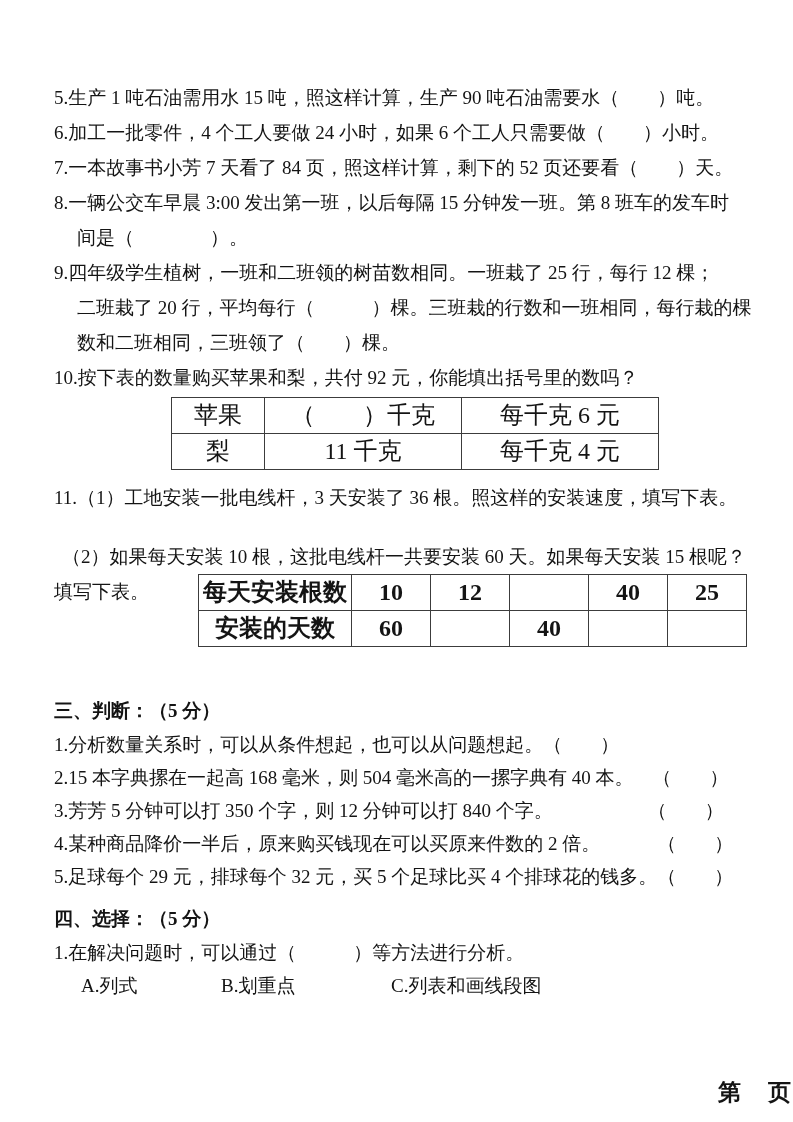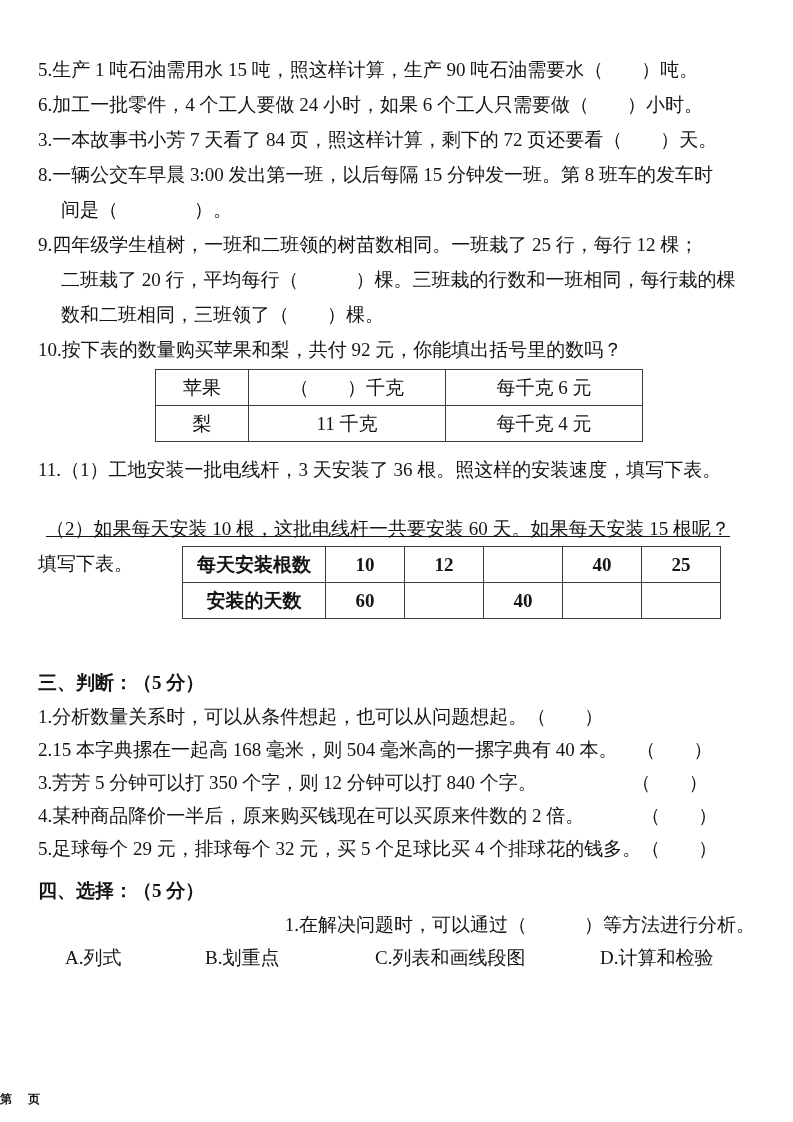--- a/index.html
+++ b/index.html
@@ -1,63 +1,63 @@
 <!DOCTYPE html>
 <html><head>
 <meta charset="utf-8">
 <style>
   html,body{margin:0;padding:0;}
   body{
     width:793px;height:1122px;background:#ffffff;position:relative;
     font-family:"Liberation Serif","DejaVu Serif",serif;
     color:#141414;overflow:hidden;
   }
-  .page{padding:52px 38px 0 38px;font-size:19px;line-height:35px;}
+  .page{padding:80px 38px 0 38px;font-size:19px;line-height:35px;margin-left:16px;}
   .line{white-space:nowrap;}
   .indent{padding-left:23px;}
-  .indent-sm{padding-left:8px;text-decoration:underline;}
+  .indent-sm{padding-left:8px;}
   table{border-collapse:collapse;table-layout:fixed;}
-  td{border:1.4px solid #3c3c3c;text-align:center;font-size:19px;
+  td{border:1.4px solid #3c3c3c;text-align:center;font-size:24px;
      padding:0 4px;overflow:hidden;white-space:nowrap;}
   .t10{margin:2px 0 0 117px;}
   .t10 td{height:35px;}
   .t10 .c0{width:84px;} .t10 .c1{width:188px;} .t10 .c2{width:188px;}
   .q11-line{margin-top:10px;}
   .t11a{margin:6px 0 0 106px;}
   .t11a td{height:33px;}
   .t11a .h{width:96px;} .t11a .d{width:74px;}
   .q11b-line{margin-top:24px;}
   .part2-row{display:flex;align-items:flex-start;}
   .part2-label{width:95px;flex:none;}
   .t11b{margin-left:49px;}
   .t11b td{height:33px;font-weight:bold;}
   .t11b .h{width:134px;} .t11b .d{width:70px;}
   .sec-title{font-weight:bold;margin-top:46px;line-height:35px;}
   .sec-title2{font-weight:bold;margin-top:8px;line-height:35px;}
   .judge .line{line-height:33px;}
-  .choice-line{line-height:33px;text-align:right;}
+  .choice-line{line-height:33px;}
   .options{display:flex;line-height:33px;padding-left:27px;}
   .opt-a{width:140px;flex:none;}
   .opt-b{width:170px;flex:none;}
   .opt-c{width:225px;flex:none;font-family:Liberation Serif, serif;}
   .opt-d{flex:none;}
   .footer{
-    position:absolute;left:0;right:0;bottom:14px;text-align:left;
-    font-weight:bold;font-size:12px;letter-spacing:2px;
+    position:absolute;left:0;right:0;bottom:14px;text-align:right;
+    font-weight:bold;font-size:23px;letter-spacing:2px;
   }
 </style>
 </head>
 <body>
 
 <div class="page">
 
   <div>
     <div class="line">5.生产 1 吨石油需用水 15 吨，照这样计算，生产 90 吨石油需要水（　　）吨。</div>
     <div class="line">6.加工一批零件，4 个工人要做 24 小时，如果 6 个工人只需要做（　　）小时。</div>
-    <div class="line">3.一本故事书小芳 7 天看了 84 页，照这样计算，剩下的 72 页还要看（　　）天。</div>
+    <div class="line">7.一本故事书小芳 7 天看了 84 页，照这样计算，剩下的 52 页还要看（　　）天。</div>
     <div class="line">8.一辆公交车早晨 3:00 发出第一班，以后每隔 15 分钟发一班。第 8 班车的发车时</div>
     <div class="line indent">间是（　　　　）。</div>
     <div class="line">9.四年级学生植树，一班和二班领的树苗数相同。一班栽了 25 行，每行 12 棵；</div>
     <div class="line indent">二班栽了 20 行，平均每行（　　　）棵。三班栽的行数和一班相同，每行栽的棵</div>
     <div class="line indent">数和二班相同，三班领了（　　）棵。</div>
     <div class="line">10.按下表的数量购买苹果和梨，共付 92 元，你能填出括号里的数吗？</div>
   </div>
 
   <table class="t10">
     <tbody>
@@ -109,18 +109,17 @@
     <div class="line">4.某种商品降价一半后，原来购买钱现在可以买原来件数的 2 倍。　　　（　　）</div>
     <div class="line">5.足球每个 29 元，排球每个 32 元，买 5 个足球比买 4 个排球花的钱多。（　　）</div>
   </div>
 
   <div class="sec-title2">四、选择：（5 分）</div>
   <div class="line choice-line">1.在解决问题时，可以通过（　　　）等方法进行分析。</div>
   <div class="options">
     <span class="opt-a">A.列式</span>
     <span class="opt-b">B.划重点</span>
     <span class="opt-c">C.列表和画线段图</span>
-    <span class="opt-d">D.计算和检验</span>
   </div>
 
 </div>
 
 <div class="footer">第　页</div>
 
 </body></html>

